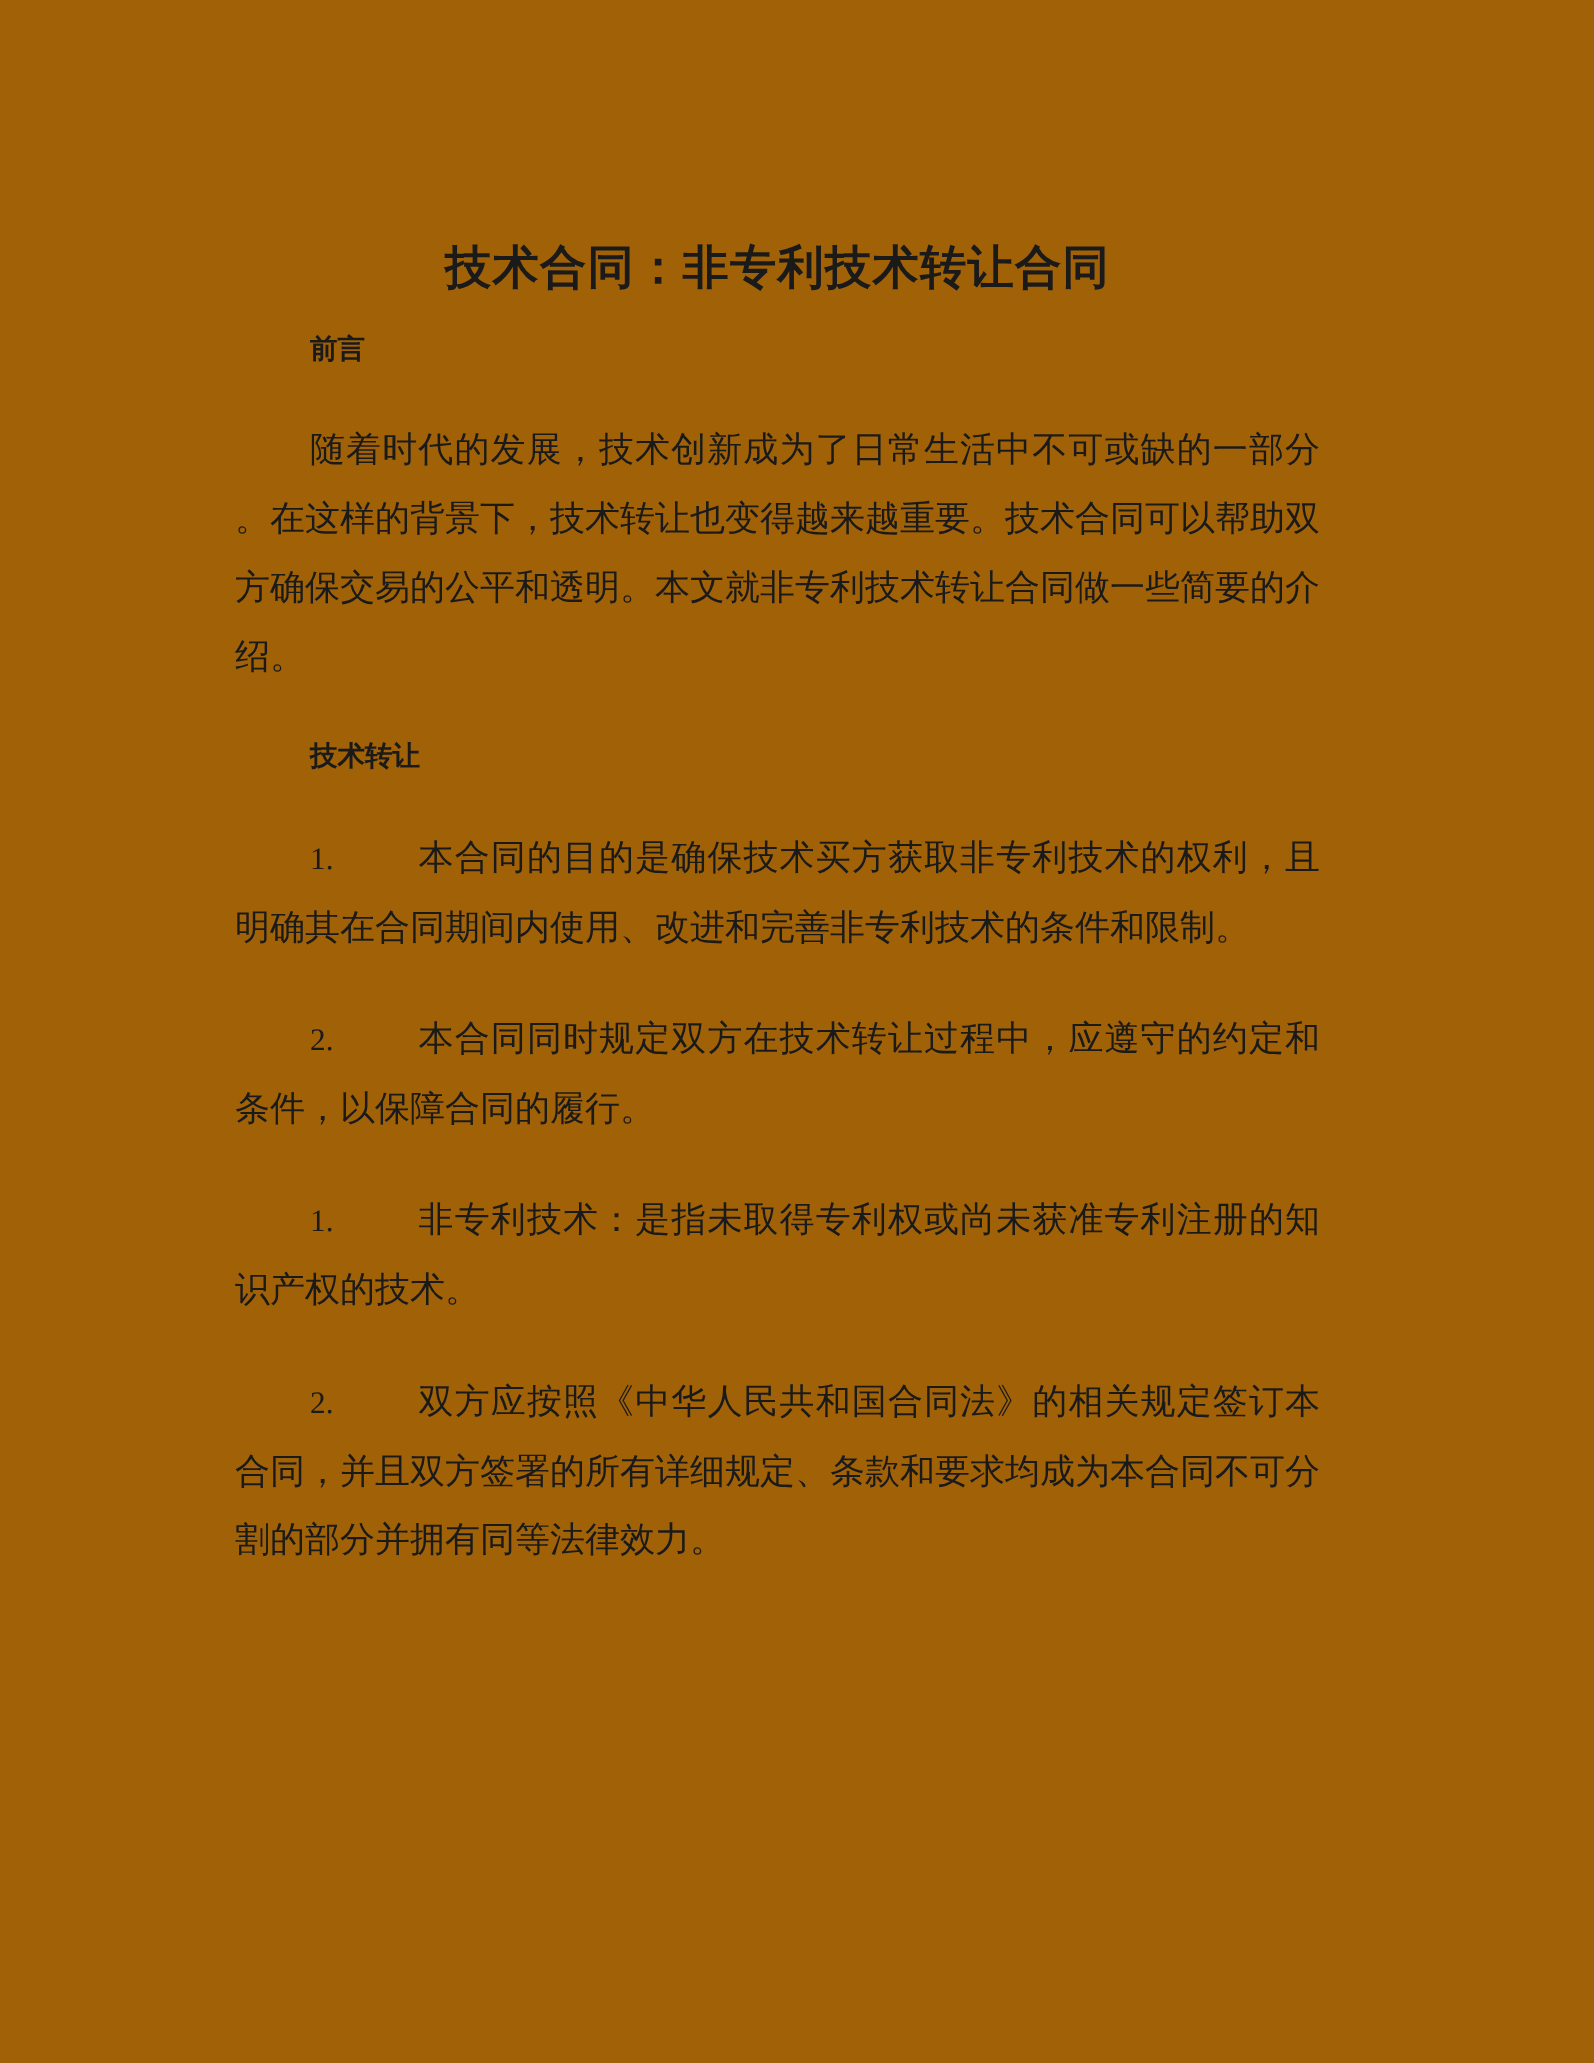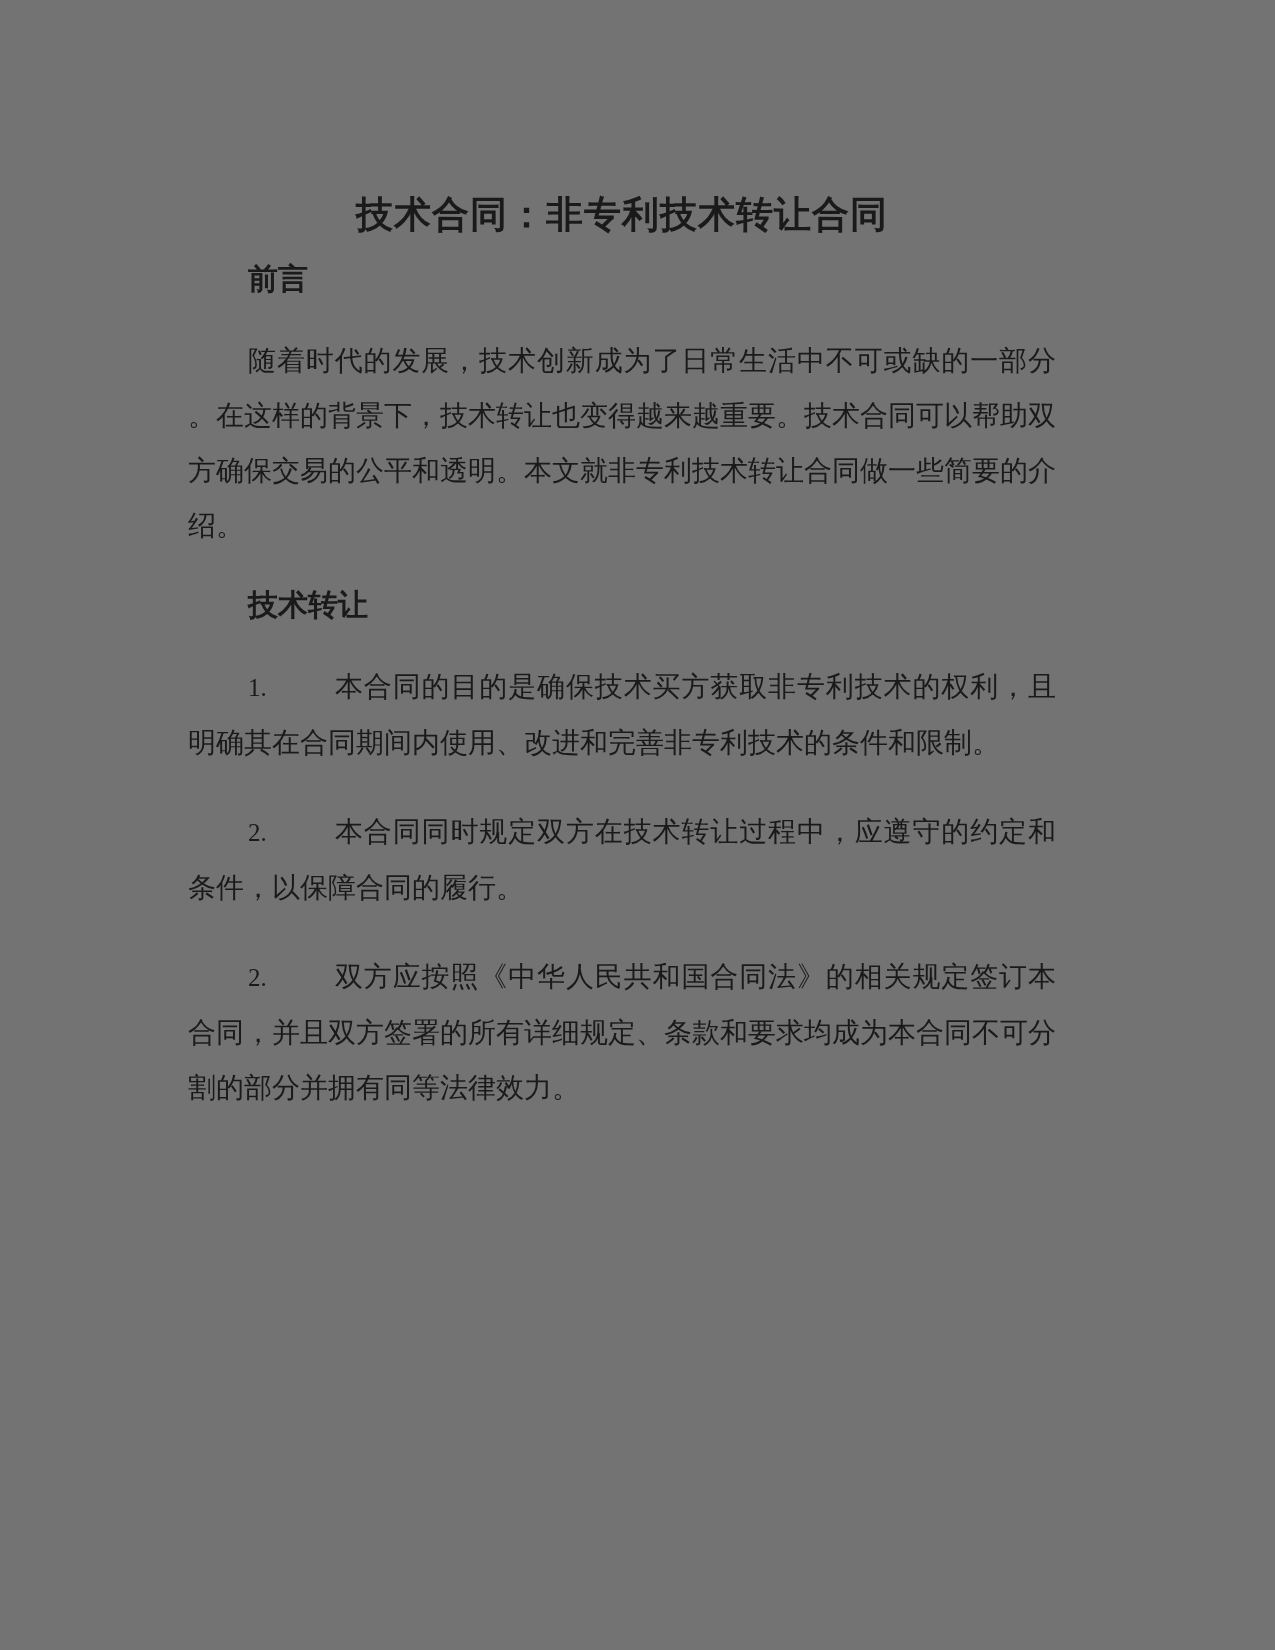--- a/index.html
+++ b/index.html
@@ -5,39 +5,39 @@
   html, body {
     margin: 0;
     padding: 0;
     background: #ffffff;
   }
   .page {
     position: relative;
     width: 1275px;
     height: 1650px;
     box-sizing: border-box;
-    background: #737373;
+    background: #a16207;
     padding: 185px 219px 0 188px;
     font-family: "Liberation Serif", serif;
     color: #1a1a1a;
     overflow: hidden;
   }
   .doc-title {
     margin: 0;
     font-size: 37px;
     font-weight: bold;
     line-height: 60px;
     text-align: center;
     letter-spacing: 1px;
     white-space: nowrap;
   }
   section { margin: 0; }
   .sec-heading {
     margin: 32px 0 0 0;
-    font-size: 30px;
+    font-size: 22px;
     font-weight: bold;
     line-height: 40px;
     text-indent: 60px;
   }
   .sec-heading.first { margin-top: 14px; }
   .body-para {
     margin: 34px 0 0 0;
     font-size: 28px;
     font-weight: normal;
     line-height: 55px;
@@ -67,19 +67,20 @@
     <p class="body-para">随着时代的发展，技术创新成为了日常生活中不可或缺的一部分。在这样的背景下，技术转让也变得越来越重要。技术合同可以帮助双方确保交易的公平和透明。本文就非专利技术转让合同做一些简要的介绍。</p>
   </section>
 
   <section>
     <h2 class="sec-heading">技术转让</h2>
     <p class="body-para"><span class="num">1.</span><span>本合同的目的是确保技术买方获取非专利技术的权利，且明确其在合同期间内使用、改进和完善非专利技术的条件和限制。</span></p>
     <p class="body-para"><span class="num">2.</span><span>本合同同时规定双方在技术转让过程中，应遵守的约定和条件，以保障合同的履行。</span></p>
   </section>
 
   <section>
+    <p class="body-para"><span class="num">1.</span><span>非专利技术：是指未取得专利权或尚未获准专利注册的知识产权的技术。</span></p>
     <p class="body-para"><span class="num">2.</span><span>双方应按照《中华人民共和国合同法》的相关规定签订本合同，并且双方签署的所有详细规定、条款和要求均成为本合同不可分割的部分并拥有同等法律效力。</span></p>
   </section>
 
   <section>
   </section>
 
 </div>
 
 </body></html>

